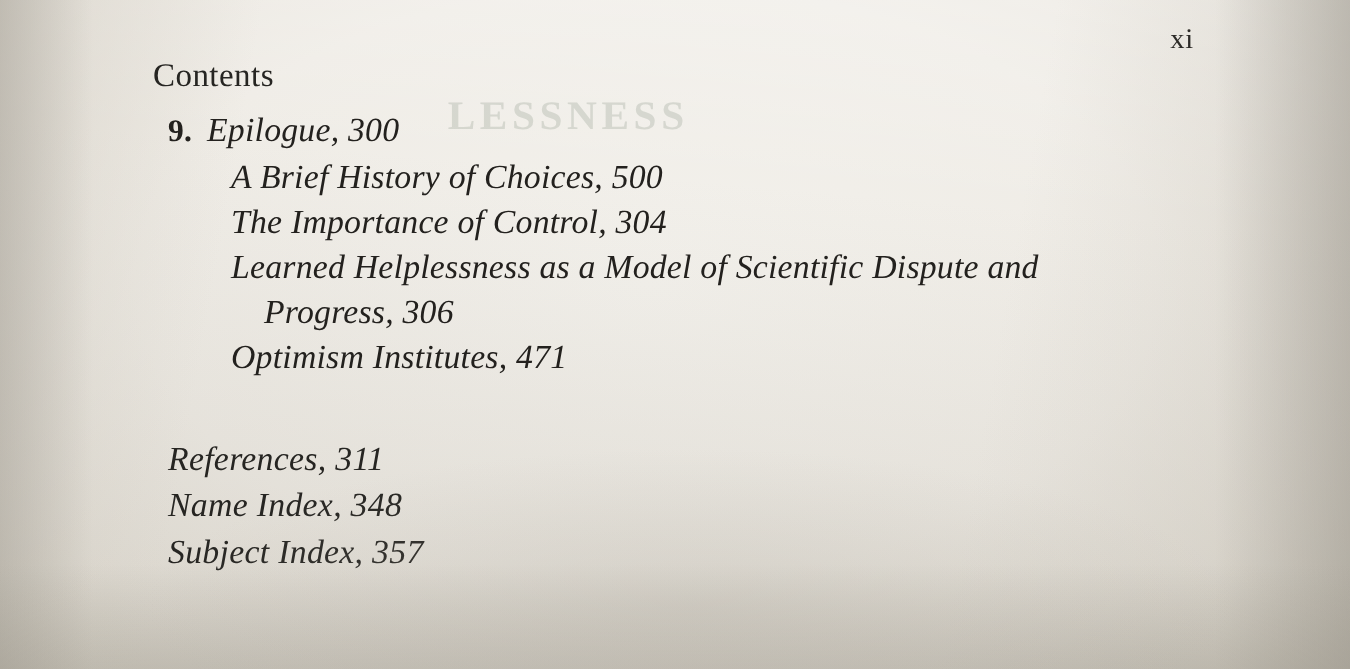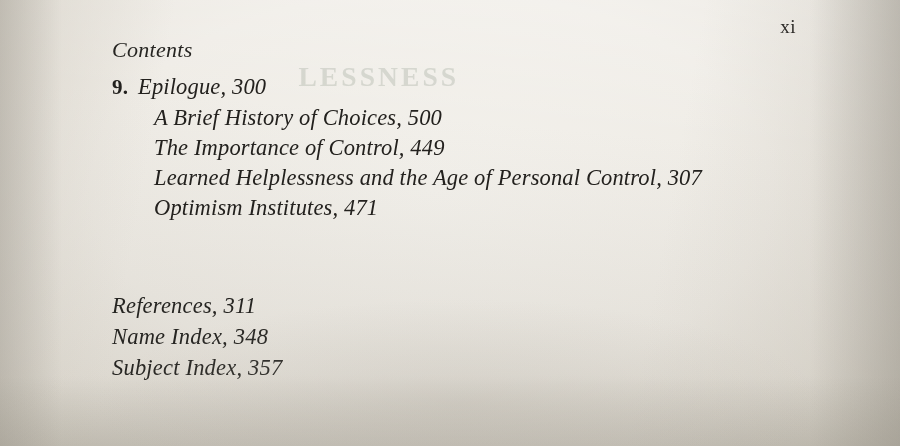--- a/index.html
+++ b/index.html
@@ -53,23 +53,22 @@
     position: absolute;
     right: 104px;
     top: 16px;
     font-size: 19px;
     color: #2d2b28;
     letter-spacing: 0.5px;
   }
 
   .running-head {
     position: absolute;
-    left: 112px;
+    left: 102px;
     top: 37px;
-    font-style: italic;
     font-size: 22px;
     color: #262522;
     letter-spacing: 0.3px;
   }
 
   .toc {
     position: absolute;
     left: 112px;
     top: 72px;
     width: 720px;
@@ -182,27 +181,30 @@
       <div class="entry chapter">
         <span class="num">9.</span>
         <span class="title">Epilogue, 300</span>
       </div>
 
       <div class="entry sub">
         <span class="title">A Brief History of Choices, 500</span>
       </div>
 
       <div class="entry sub">
-        <span class="title">The Importance of Control, 449</span>
-      </div>
-
-
-      <div class="entry sub">
-        <span class="title">Learned Helplessness and the Age of Personal Control, 307</span>
-      </div>
+        <span class="title">The Importance of Control, 304</span>
+      </div>
+
+      <div class="entry sub wrap">
+        <span class="title">
+          <span>Learned Helplessness as a Model of Scientific Dispute and</span>
+          <span class="cont">Progress, 306</span>
+        </span>
+      </div>
+
 
       <div class="entry sub">
         <span class="title">Optimism Institutes, 471</span>
       </div>
 
     </div>
 
     <div class="backmatter">
       <div class="bm-line">References, 311</div>
       <div class="bm-line">Name Index, 348</div>

